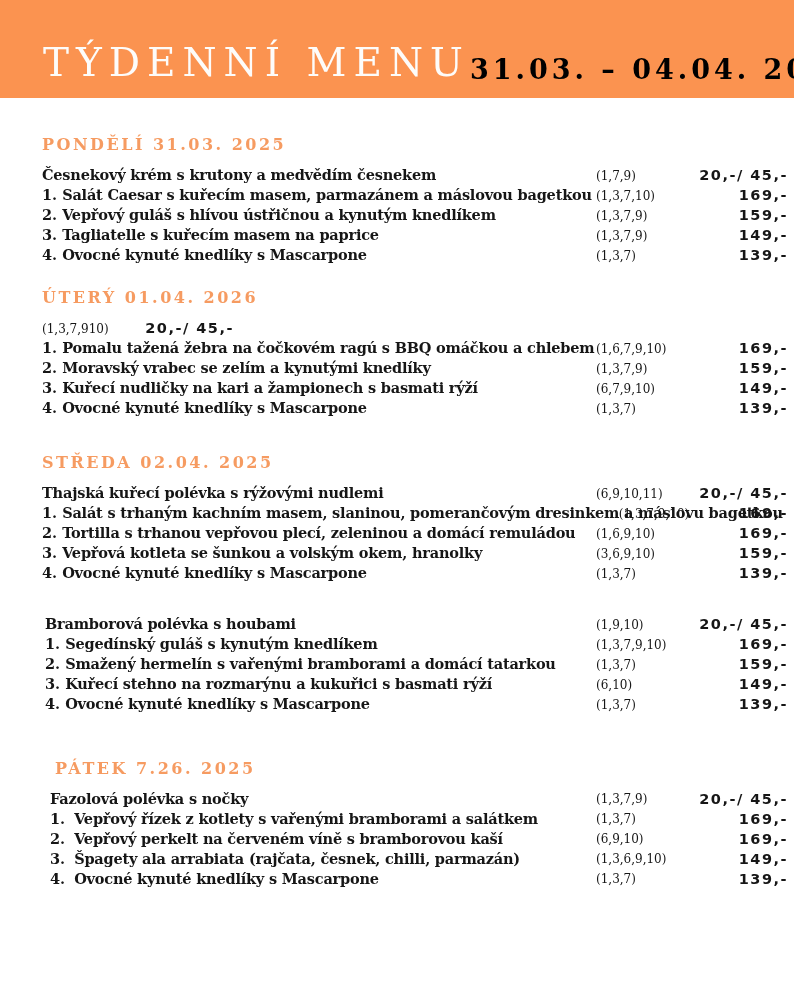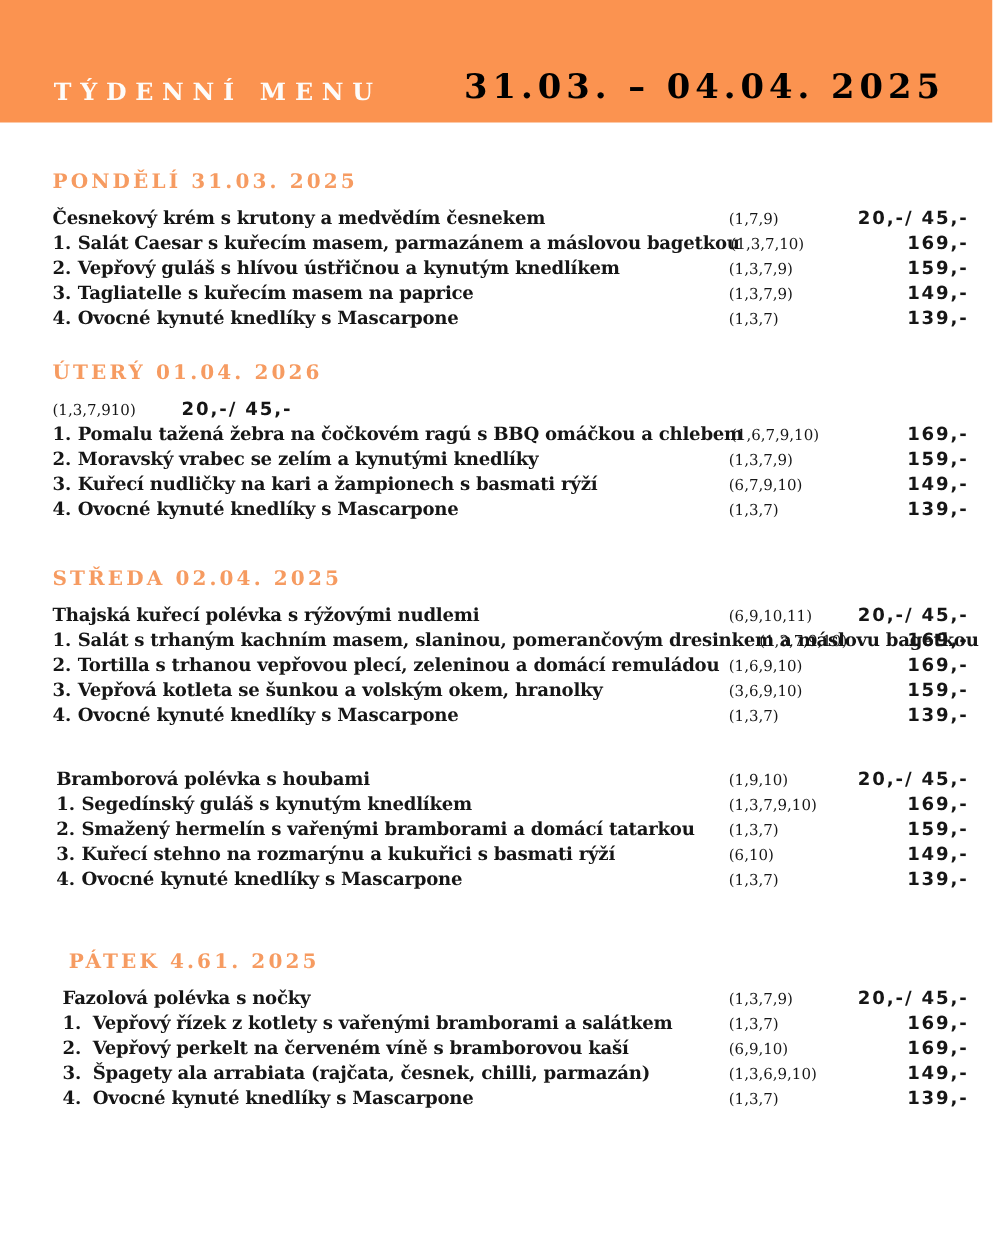--- a/index.html
+++ b/index.html
@@ -19,35 +19,35 @@
     height: 98px;
     box-sizing: border-box;
     background: var(--banner-color, #FB9350);
     display: flex;
     justify-content: space-between;
     align-items: flex-end;
     padding: 0 38px 13px 43px;
   }
   .banner .title {
     color: #fdfcfa;
-    font-size: 19px;
-    font-weight: 700;
+    font-size: 39px;
+    font-weight: 400;
     letter-spacing: 7px;
     white-space: nowrap;
   }
   .banner .date {
     color: #000000;
     font-size: 27px;
     font-weight: 600;
     letter-spacing: 4px;
     white-space: nowrap;
   }
 
   
-  .content { padding: 0 19px 0 42px; }
+  .content { padding: 0 6px 0 42px; }
 
   .day-heading {
     margin: 0 0 11px 0;
     color: var(--heading-color, #F69B61);
     font-size: 16px;
     font-weight: 700;
     letter-spacing: 2.5px;
     line-height: 19px;
     white-space: nowrap;
   }
@@ -240,21 +240,21 @@
       </div>
       <div class="row">
         <span class="num">4.</span>
         <span class="nm">Ovocné kynuté knedlíky s Mascarpone</span>
         <span class="al">(1,3,7)</span>
         <span class="pr">139,-</span>
       </div>
     </section>
 
     <section class="day day-4">
-      <h2 class="day-heading">PÁTEK 4.61. 2025</h2>
+      <h2 class="day-heading">PÁTEK 7.26. 2025</h2>
       <div class="row">
 
         <span class="nm">Fazolová polévka s nočky</span>
         <span class="al">(1,3,7,9)</span>
         <span class="pr">20,-/ 45,-</span>
       </div>
       <div class="row">
         <span class="num">1.</span>
         <span class="nm">Vepřový řízek z kotlety s vařenými bramborami a salátkem</span>
         <span class="al">(1,3,7)</span>

